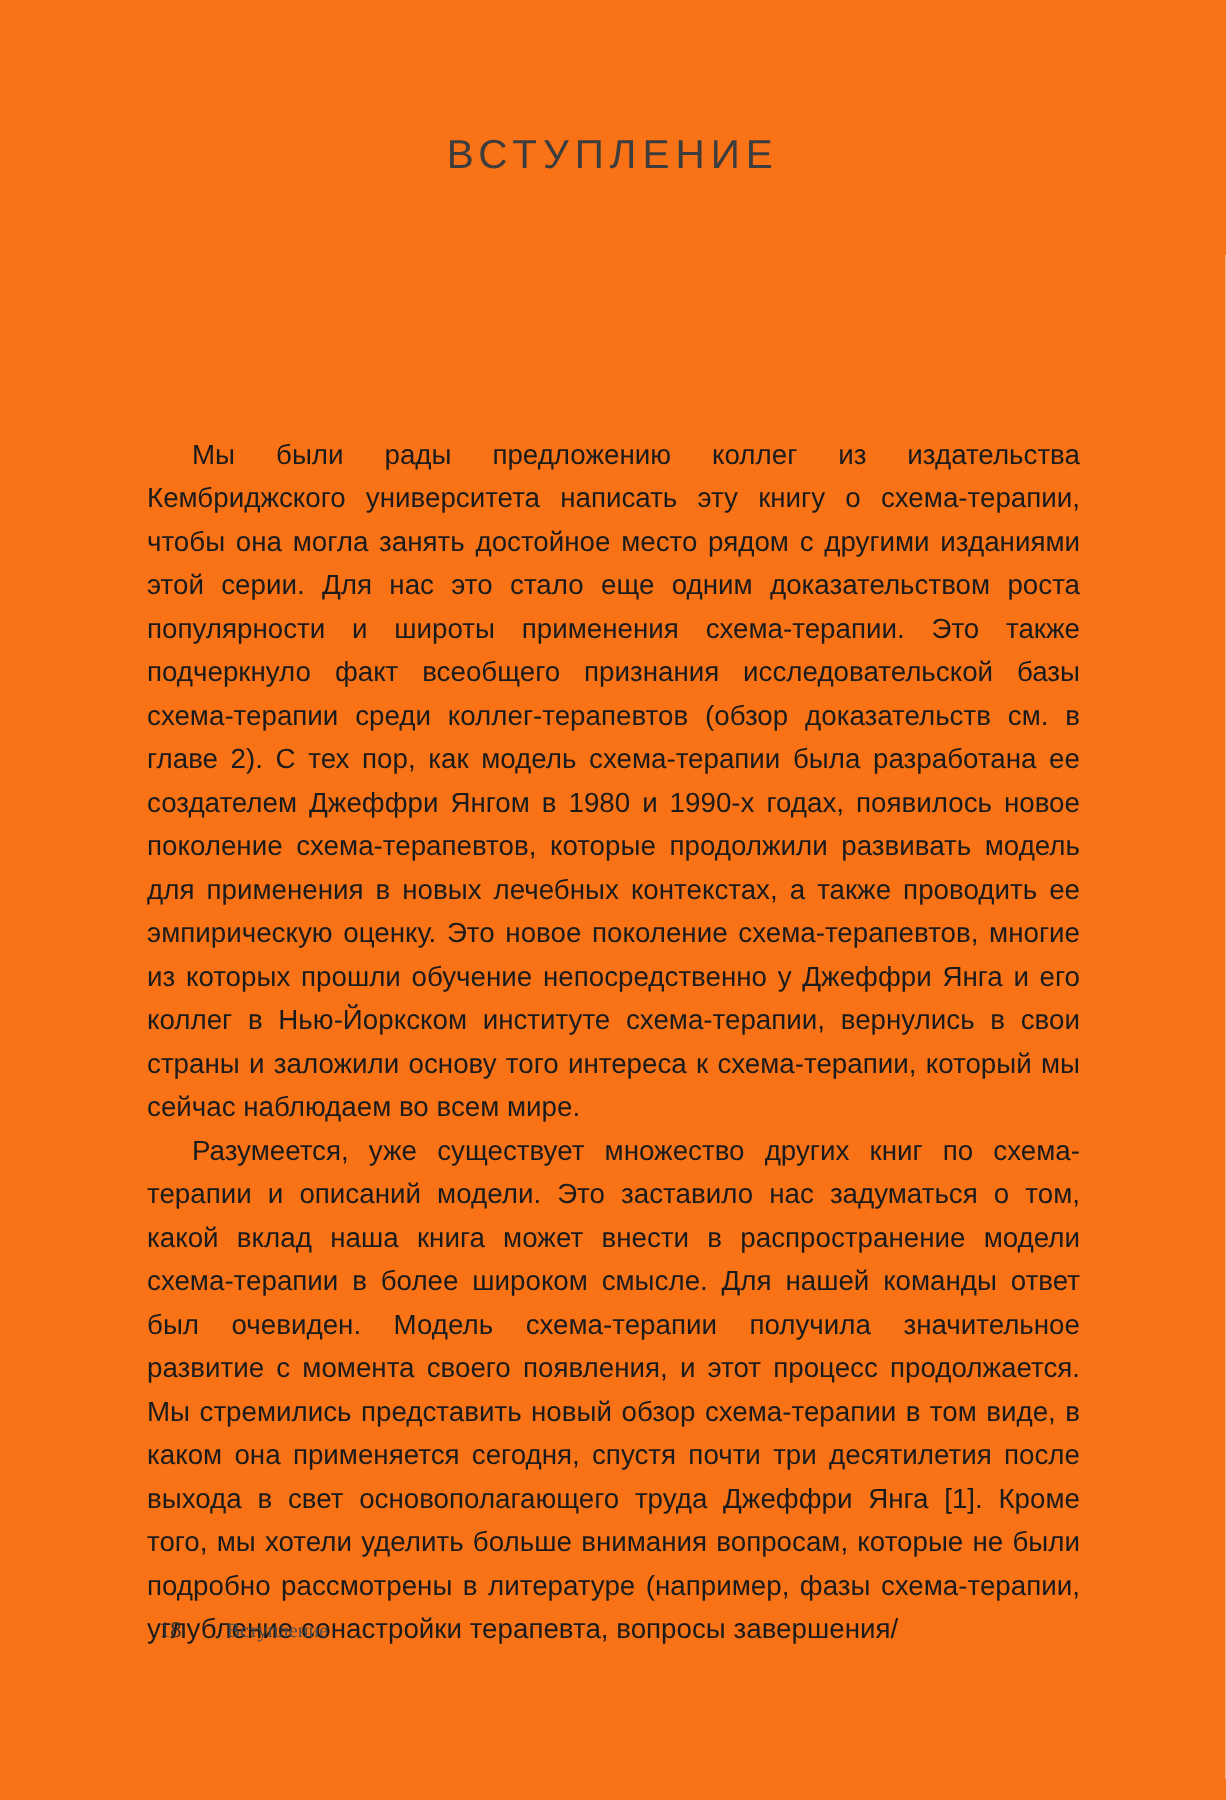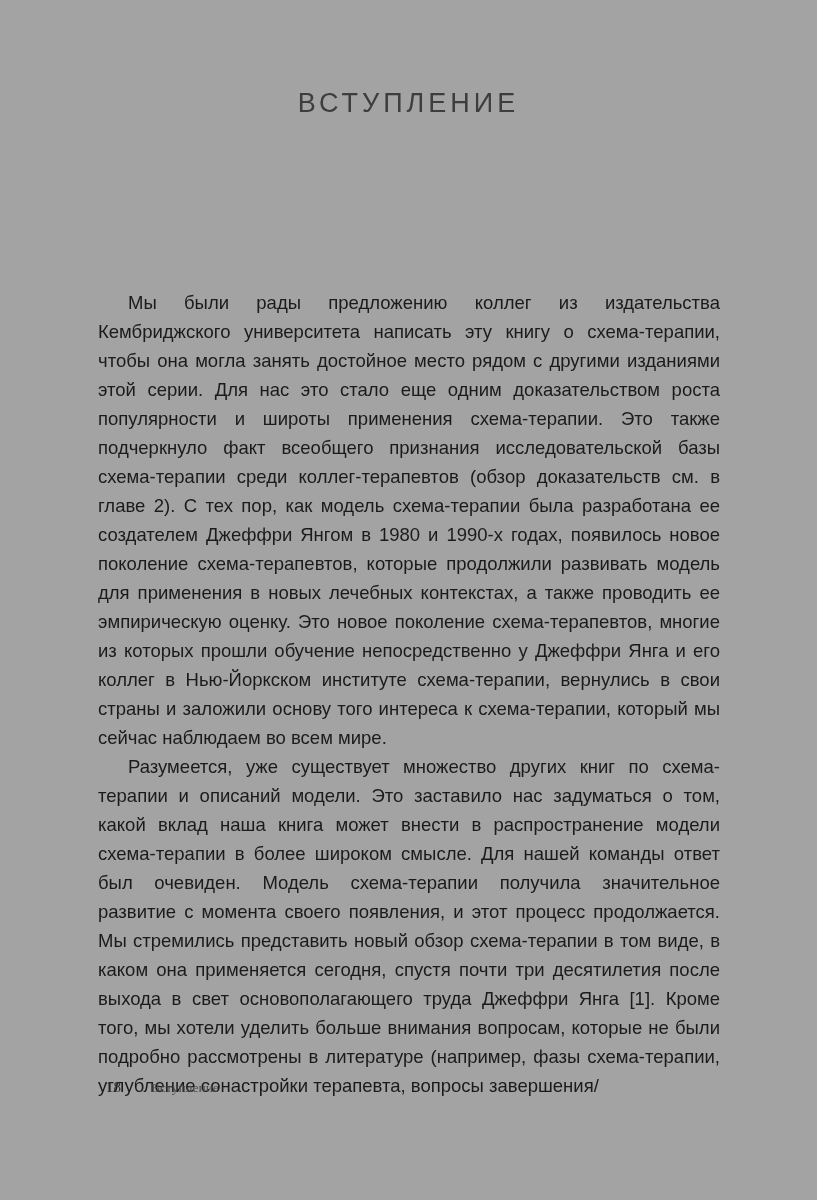--- a/index.html
+++ b/index.html
@@ -5,21 +5,21 @@
   html, body {
     margin: 0;
     padding: 0;
     background: #e8e8e8;
   }
   .page {
     position: relative;
     width: 817px;
     height: 1200px;
     margin: 0 auto;
-    background: #a3a3a3;
+    background: #f97316;
     box-sizing: border-box;
     overflow: hidden;
   }
   .chapter-title {
     position: absolute;
     top: 88px;
     left: 0;
     width: 100%;
     margin: 0;
     text-align: center;

